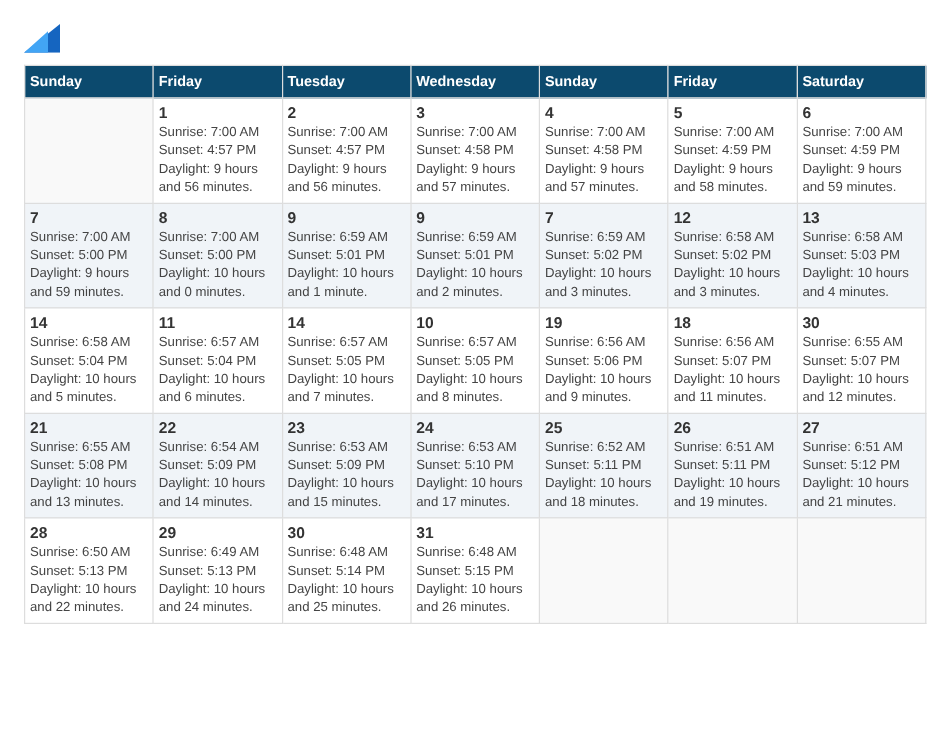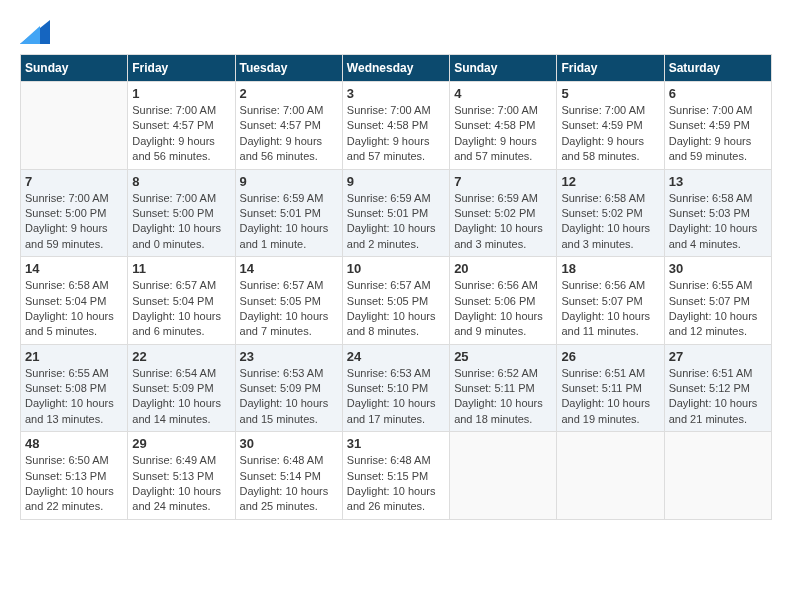--- a/index.html
+++ b/index.html
@@ -187,21 +187,21 @@
         </td>
         <td>
           <span class="day-number">14</span>
           <div class="day-info">Sunrise: 6:57 AM<br>Sunset: 5:05 PM<br>Daylight: 10 hours and 7 minutes.</div>
         </td>
         <td>
           <span class="day-number">10</span>
           <div class="day-info">Sunrise: 6:57 AM<br>Sunset: 5:05 PM<br>Daylight: 10 hours and 8 minutes.</div>
         </td>
         <td>
-          <span class="day-number">20</span>
+          <span class="day-number">19</span>
           <div class="day-info">Sunrise: 6:56 AM<br>Sunset: 5:06 PM<br>Daylight: 10 hours and 9 minutes.</div>
         </td>
         <td>
           <span class="day-number">18</span>
           <div class="day-info">Sunrise: 6:56 AM<br>Sunset: 5:07 PM<br>Daylight: 10 hours and 11 minutes.</div>
         </td>
         <td>
           <span class="day-number">30</span>
           <div class="day-info">Sunrise: 6:55 AM<br>Sunset: 5:07 PM<br>Daylight: 10 hours and 12 minutes.</div>
         </td>
@@ -231,21 +231,21 @@
           <span class="day-number">26</span>
           <div class="day-info">Sunrise: 6:51 AM<br>Sunset: 5:11 PM<br>Daylight: 10 hours and 19 minutes.</div>
         </td>
         <td>
           <span class="day-number">27</span>
           <div class="day-info">Sunrise: 6:51 AM<br>Sunset: 5:12 PM<br>Daylight: 10 hours and 21 minutes.</div>
         </td>
       </tr>
       <tr>
         <td>
-          <span class="day-number">48</span>
+          <span class="day-number">28</span>
           <div class="day-info">Sunrise: 6:50 AM<br>Sunset: 5:13 PM<br>Daylight: 10 hours and 22 minutes.</div>
         </td>
         <td>
           <span class="day-number">29</span>
           <div class="day-info">Sunrise: 6:49 AM<br>Sunset: 5:13 PM<br>Daylight: 10 hours and 24 minutes.</div>
         </td>
         <td>
           <span class="day-number">30</span>
           <div class="day-info">Sunrise: 6:48 AM<br>Sunset: 5:14 PM<br>Daylight: 10 hours and 25 minutes.</div>
         </td>

